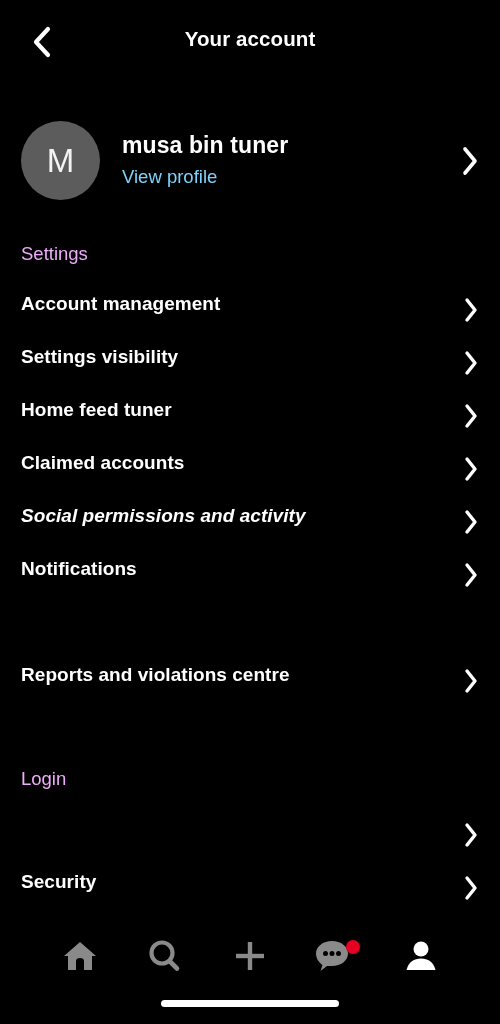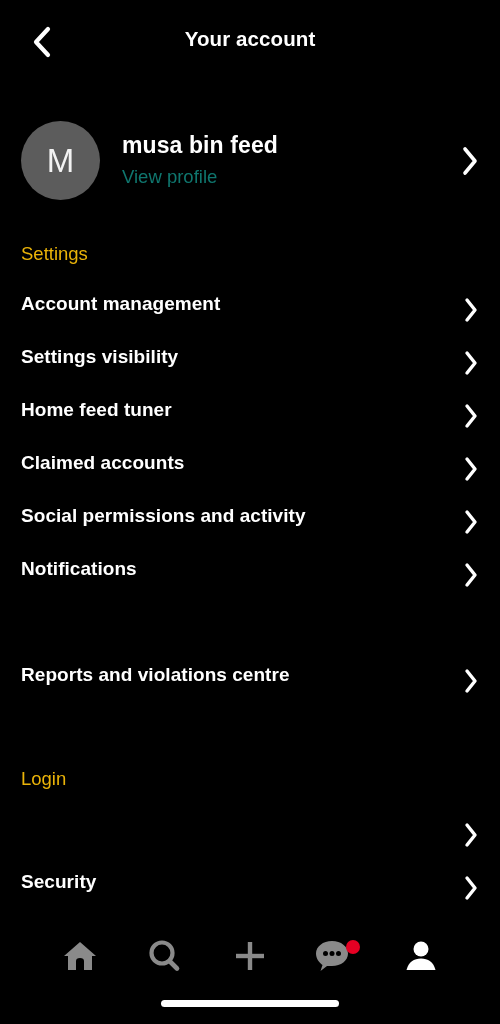--- a/index.html
+++ b/index.html
@@ -39,28 +39,28 @@
     background:#5c5c5c;
     display:flex; align-items:center; justify-content:center;
     color:#f2f2f2; font-size:33px; font-weight:400;
   }
   .profile-name {
     position:absolute; left:122px; top:16px;
     color:#fff; font-size:23px; font-weight:bold; letter-spacing:.1px;
   }
   .profile-sub {
     position:absolute; left:122px; top:50px;
-    color:#0f766e; font-size:18.5px; font-weight:400;
+    color:#7dd3fc; font-size:18.5px; font-weight:400;
   }
   .profile-chev { position:absolute; right:20px; top:29px; }
 
   
   .section-label {
     position:absolute; left:21px;
-    color:#eab308; font-size:18.5px; font-weight:400;
+    color:#f0abfc; font-size:18.5px; font-weight:400;
   }
 
   
   .row {
     position:absolute; left:0; width:500px; height:44px;
     cursor:pointer;
   }
   .row-label {
     position:absolute; left:21px; top:6px;
     color:#fff; font-size:19px; font-weight:bold; letter-spacing:.05px;
@@ -103,21 +103,21 @@
         </svg>
       </span>
     </div>
     <div class="header-title">Your account</div>
   </div>
 
   <div class="profile-row">
     <div class="avatar">
       <span>M</span>
     </div>
-    <div class="profile-name">musa bin feed</div>
+    <div class="profile-name">musa bin tuner</div>
     <div class="profile-sub">View profile</div>
     <span class="profile-chev">
       <svg class="chev" width="20" height="32" viewBox="0 0 20 32">
         <polyline points="5,4 15,16 5,28" fill="none" stroke="#ffffff" stroke-width="3.6" stroke-linecap="round" stroke-linejoin="round"></polyline>
       </svg>
     </span>
   </div>
 
   <div class="section-label" style="top:243px;">Settings</div>
 
@@ -150,21 +150,21 @@
 
   <div class="row" style="top:446px;">
     <div class="row-label">Claimed accounts</div>
     <span class="row-chev">
       <svg class="chev" width="18" height="28" viewBox="0 0 18 28">
         <polyline points="5,4 13,14 5,24" fill="none" stroke="#ffffff" stroke-width="3.4" stroke-linecap="round" stroke-linejoin="round"></polyline>
       </svg>
     </span>
   </div>
 
-  <div class="row" style="top:499px;">
+  <div class="row" style="top:499px;font-style:italic;">
     <div class="row-label">Social permissions and activity</div>
     <span class="row-chev">
       <svg class="chev" width="18" height="28" viewBox="0 0 18 28">
         <polyline points="5,4 13,14 5,24" fill="none" stroke="#ffffff" stroke-width="3.4" stroke-linecap="round" stroke-linejoin="round"></polyline>
       </svg>
     </span>
   </div>
 
   <div class="row" style="top:552px;">
     <div class="row-label">Notifications</div>

